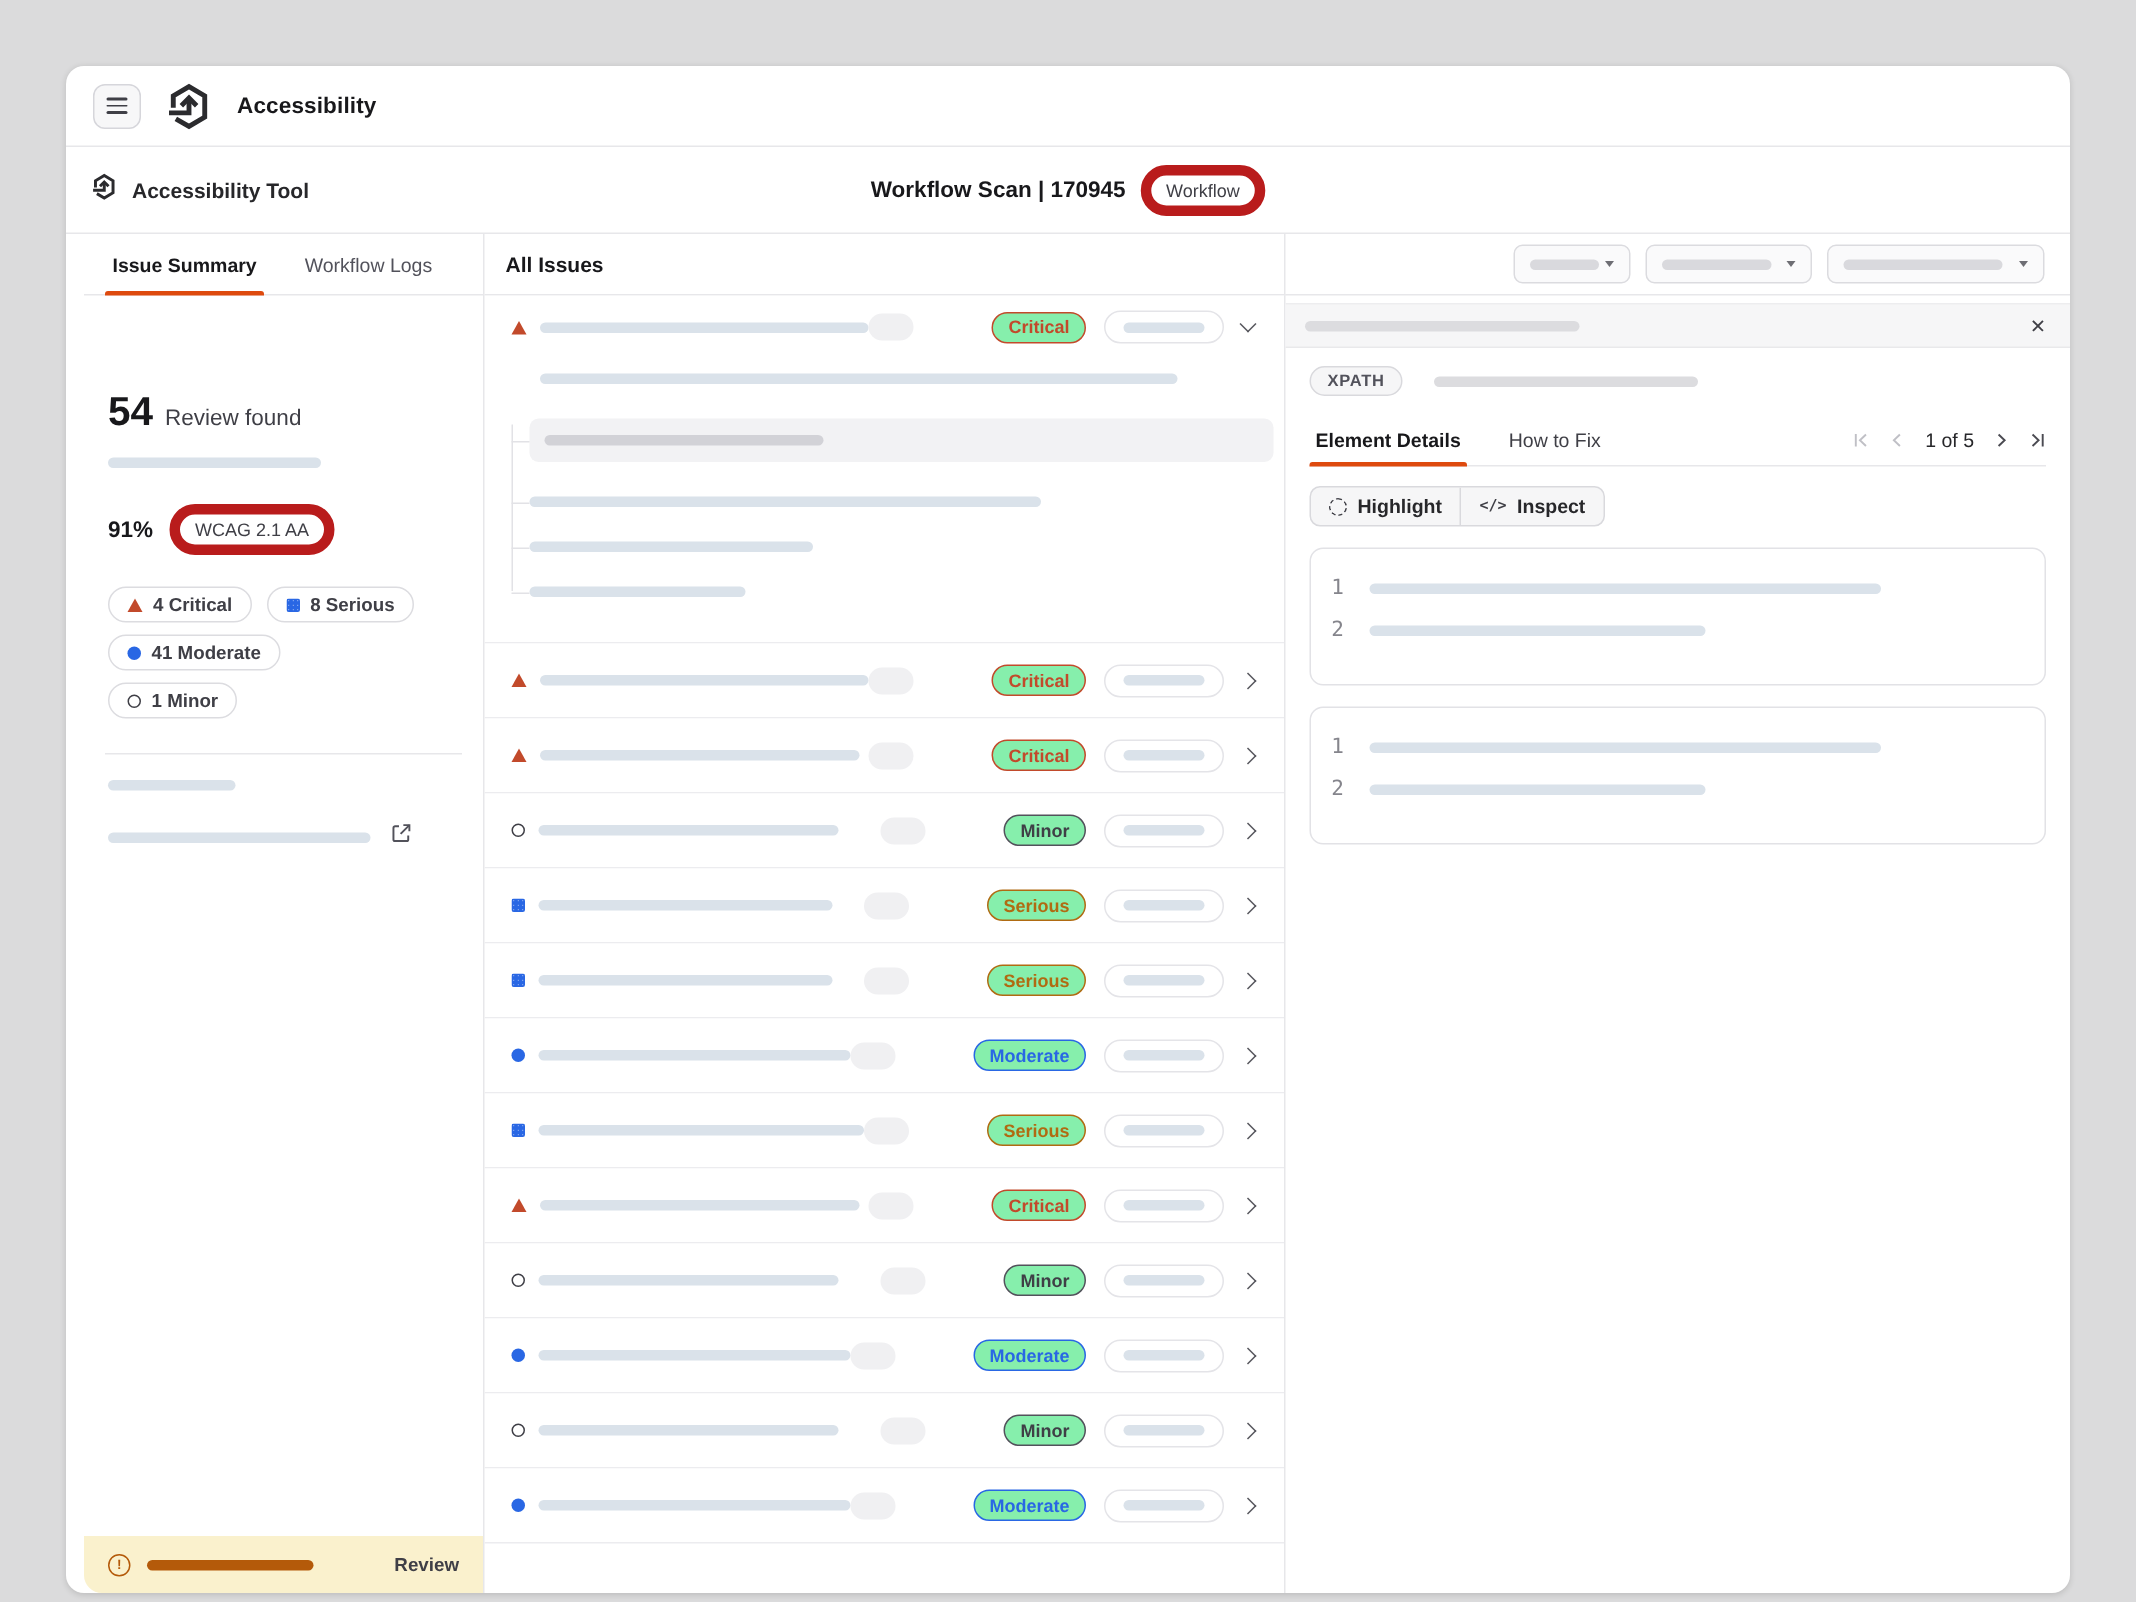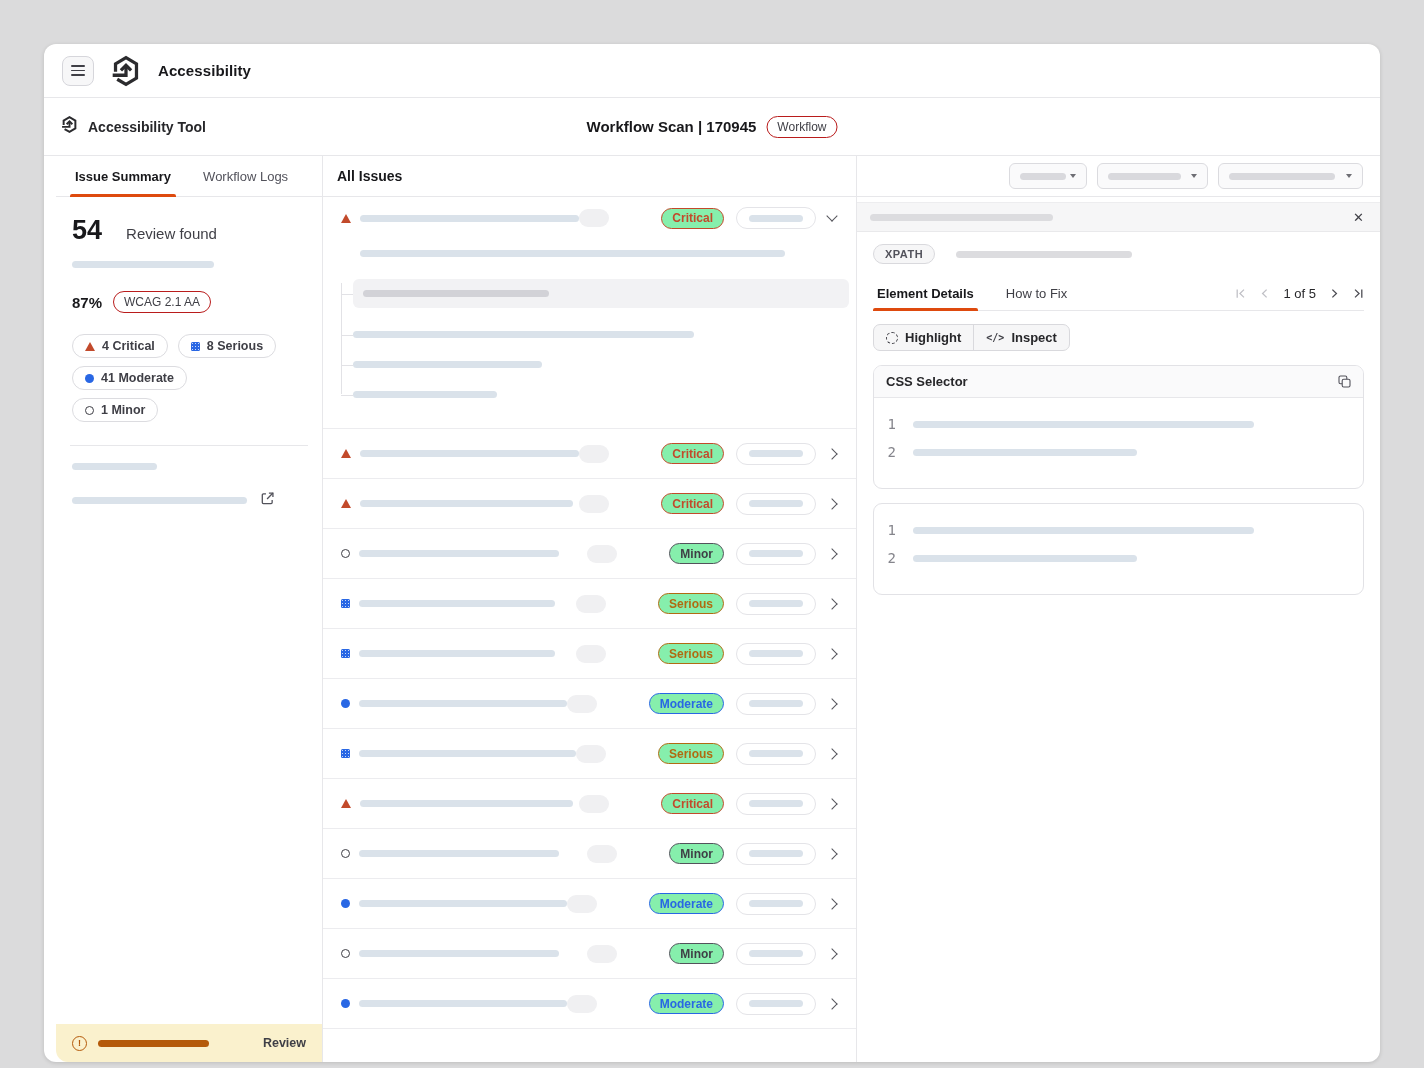--- a/index.html
+++ b/index.html
@@ -16,34 +16,34 @@
   .hamburger i { display:block; width:14px; height:1.6px; background:#3F3F46; border-radius:1px; }
   .logo { flex:0 0 auto; display:flex; }
   .topbar-title { font-size:15px; font-weight:700; letter-spacing:.1px; }
 
   
   .header2 { height:58px; border-bottom:1px solid #E7E7EA; display:flex; align-items:center; padding:0 16px; position:relative; flex:0 0 auto; }
   .brand { display:flex; align-items:center; gap:9px; }
   .brand-label { font-size:14px; font-weight:700; color:#27272A; }
   .scan { position:absolute; left:50%; transform:translateX(-50%); display:flex; align-items:center; gap:10px; }
   .scan-title { font-size:15px; font-weight:700; }
-  .pill-badge { border:1px solid #b91c1c; border-radius:999px; padding:3px 10px; font-size:12px; color:#3F3F46; background:#fff; }
+  .pill-badge { border:7px solid #b91c1c; border-radius:999px; padding:3px 10px; font-size:12px; color:#3F3F46; background:#fff; }
 
   
   .bodywrap { flex:1; display:flex; min-height:0;padding-left:12px; }
   .sidebar { width:267px; border-right:1px solid #E7E7EA; position:relative; flex:0 0 auto; }
   .rest { flex:1; display:grid; grid-template-columns:534px 1fr; grid-template-rows:41px 1fr; min-height:0; }
 
   
   .side-tabs { height:41px; border-bottom:1px solid #E7E7EA; display:flex; align-items:stretch; padding:0 14px; gap:22px; }
   .side-tab { font-size:13px; color:#52525B; display:flex; align-items:center; position:relative; padding:0 5px; cursor:pointer; }
   .side-tab.active { color:#18181B; font-weight:700; }
   .side-tab.active::after { content:''; position:absolute; left:0; right:0; bottom:-1px; height:3px; background:var(--accent,#DE4A0E); border-radius:2px 2px 0 0; }
   .side-content { padding:18px 16px 0; }
-  .count-row { display:flex; align-items:baseline; gap:24px; }
+  .count-row { display:flex; align-items:baseline; gap:8px;margin-top:44px; }
   .count-num { font-size:27px; font-weight:700; }
   .count-label { font-size:15px; color:#3F3F46; }
   .skel { display:inline-block; height:7px; border-radius:4px; background:var(--skeleton-blue,#DAE2EA); }
   .skel.gray { background:#DCDCDF; }
   .progress { width:142px; margin:15px 0 19px; }
   .score-row { display:flex; align-items:center; gap:11px; }
   .score { font-size:15px; font-weight:700; }
   .chips { margin-top:21px; display:flex; flex-direction:column; gap:8px; }
   .chip-row { display:flex; gap:10px; }
   .chip { display:inline-flex; align-items:center; gap:7px; border:1px solid #DCDCE0; border-radius:999px;
@@ -180,21 +180,21 @@
         <span class="side-tab active">Issue Summary</span>
         <span class="side-tab">Workflow Logs</span>
       </div>
       <div class="side-content">
         <div class="count-row">
           <span class="count-num">54</span>
           <span class="count-label">Review found</span>
         </div>
         <span class="skel progress"></span>
         <div class="score-row">
-          <span class="score">87%</span>
+          <span class="score">91%</span>
           <span class="pill-badge">WCAG 2.1 AA</span>
         </div>
         <div class="chips">
             <div class="chip-row">
               <span class="chip">
                 <span class="sev-icon critical"></span>
                 <span>4 Critical</span>
               </span>
               <span class="chip">
                 <span class="sev-icon serious"></span>
@@ -498,29 +498,20 @@
                 <span>Highlight</span>
               </span>
               <span class="seg-btn">
                 <span class="insp-icon">&lt;/&gt;</span>
                 <span>Inspect</span>
               </span>
             </div>
           </div>
 
           <div class="code-card">
-            <div class="code-head">
-              <span>CSS Selector</span>
-              <span class="copy-btn">
-                <svg width="13" height="13" viewBox="0 0 13 13" fill="none" stroke="#52525B" stroke-width="1.1">
-                  <rect x="4.2" y="4.2" width="7.8" height="7.8" rx="1.5"></rect>
-                  <path d="M8.8 4.2V2.5A1.5 1.5 0 0 0 7.3 1h-4.8A1.5 1.5 0 0 0 1 2.5v4.8a1.5 1.5 0 0 0 1.5 1.5h1.7"></path>
-                </svg>
-              </span>
-            </div>
             <div class="code-body">
                 <div class="code-line">
                   <span class="ln">1</span>
                   <span class="skel" style="width: 341px;"></span>
                 </div>
                 <div class="code-line">
                   <span class="ln">2</span>
                   <span class="skel" style="width: 224px;"></span>
                 </div>
               </div>

